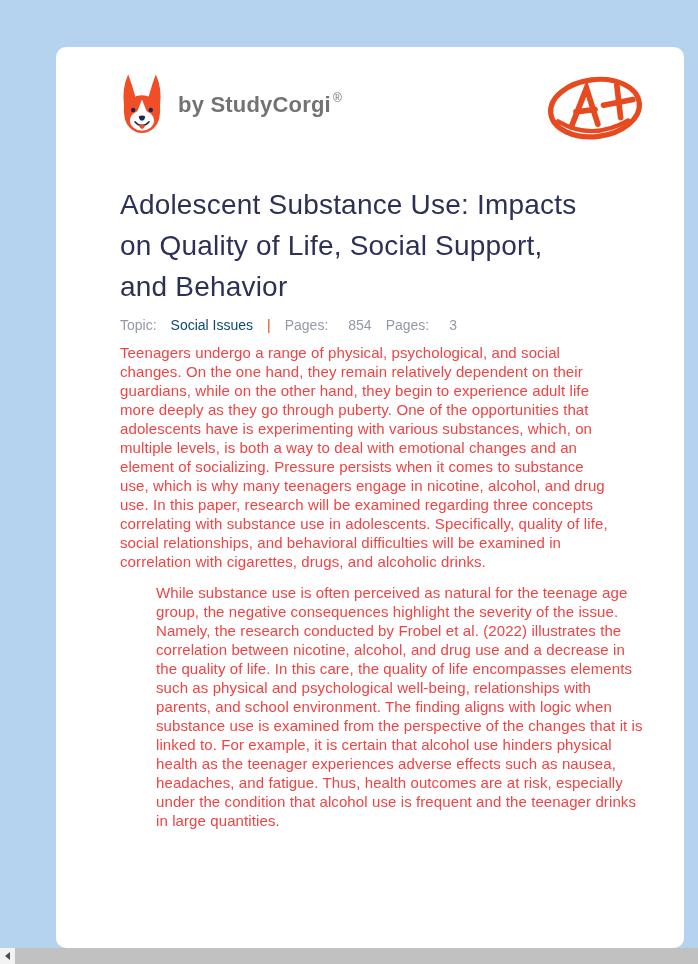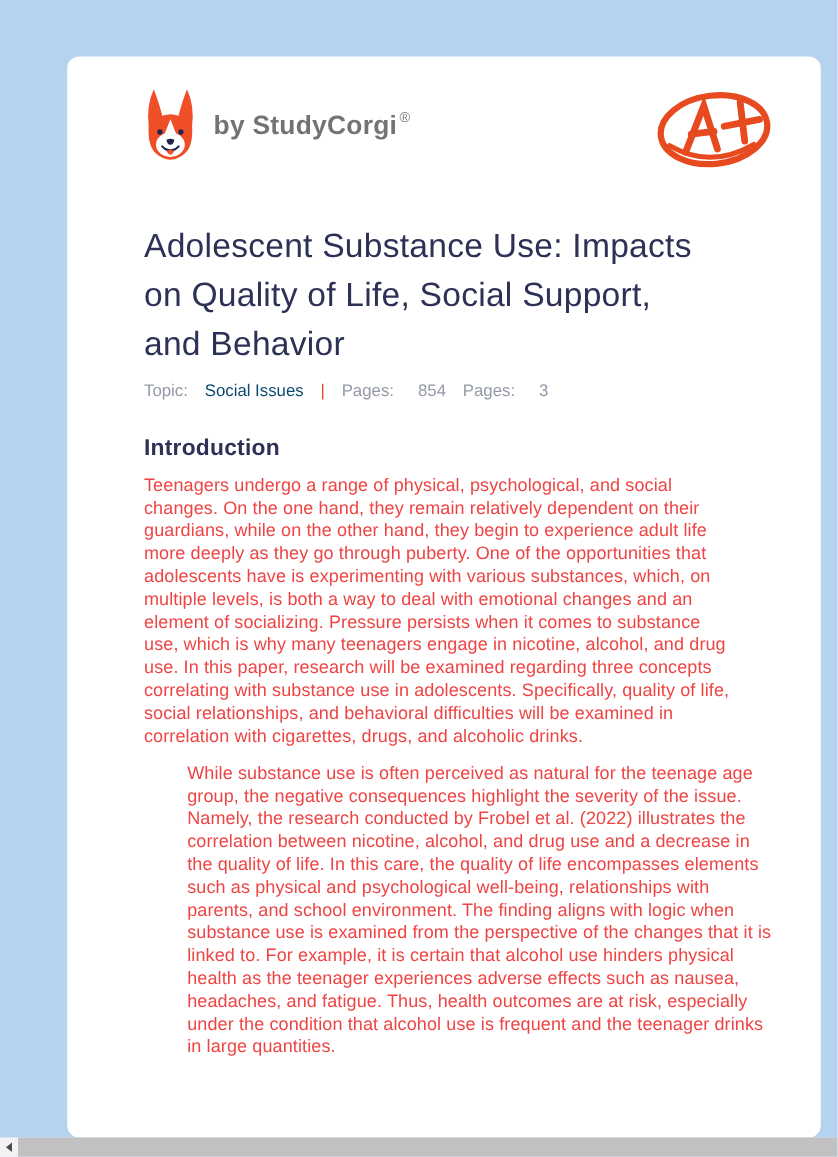--- a/index.html
+++ b/index.html
@@ -155,21 +155,20 @@
       <div class="meta">
         <span>Topic:</span>
         <a href="#" class="topic-link">Social Issues</a>
         <span class="pipe">|</span>
         <span>Pages:</span>
         <span class="metric-value">854</span>
         <span class="pages-group">Pages:</span>
         <span class="metric-value">3</span>
       </div>
 
-      <h2 class="section-heading h-intro">Introduction</h2>
       <p class="body-text">Teenagers undergo a range of physical, psychological, and social changes. On the one hand, they remain relatively dependent on their guardians, while on the other hand, they begin to experience adult life more deeply as they go through puberty. One of the opportunities that adolescents have is experimenting with various substances, which, on multiple levels, is both a way to deal with emotional changes and an element of socializing. Pressure persists when it comes to substance use, which is why many teenagers engage in nicotine, alcohol, and drug use. In this paper, research will be examined regarding three concepts correlating with substance use in adolescents. Specifically, quality of life, social relationships, and behavioral difficulties will be examined in correlation with cigarettes, drugs, and alcoholic drinks.</p>
 
       <p class="body-text p-qol">While substance use is often perceived as natural for the teenage age group, the negative consequences highlight the severity of the issue. Namely, the research conducted by Frobel et al. (2022) illustrates the correlation between nicotine, alcohol, and drug use and a decrease in the quality of life. In this care, the quality of life encompasses elements such as physical and psychological well-being, relationships with parents, and school environment. The finding aligns with logic when substance use is examined from the perspective of the changes that it is linked to. For example, it is certain that alcohol use hinders physical health as the teenager experiences adverse effects such as nausea, headaches, and fatigue. Thus, health outcomes are at risk, especially under the condition that alcohol use is frequent and the teenager drinks in large quantities.</p>
     </div>
 
   </div>
 
   <div class="hscrollbar">
     <div class="scroll-btn">
       <span class="scroll-arrow"></span>

